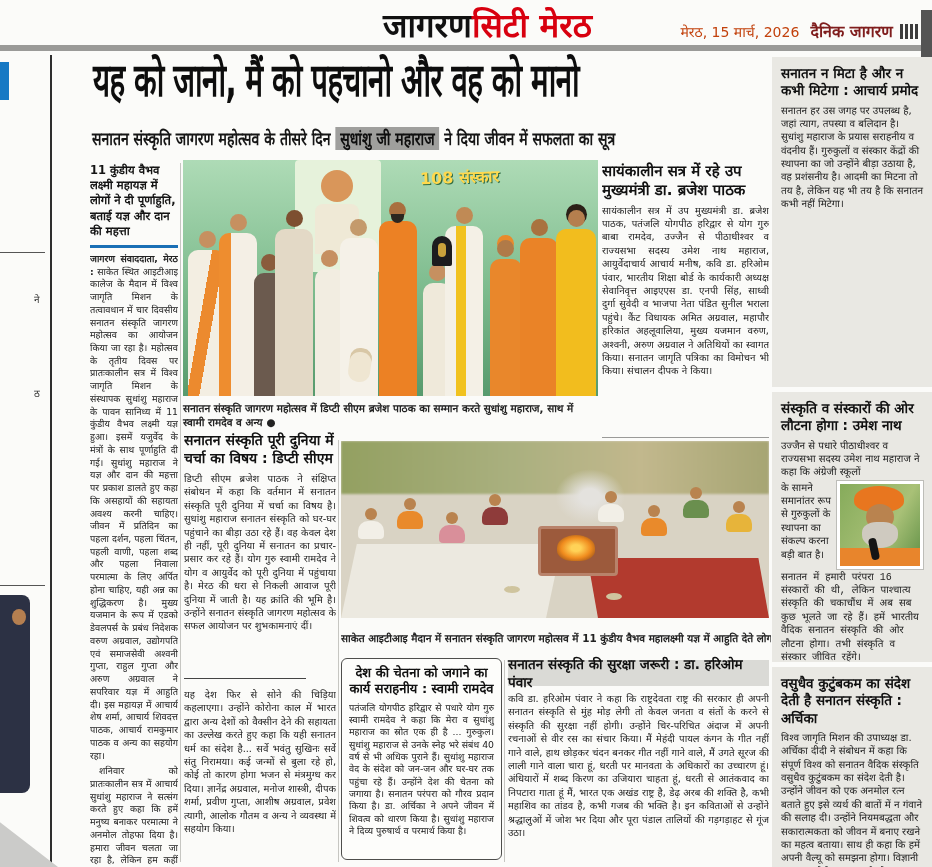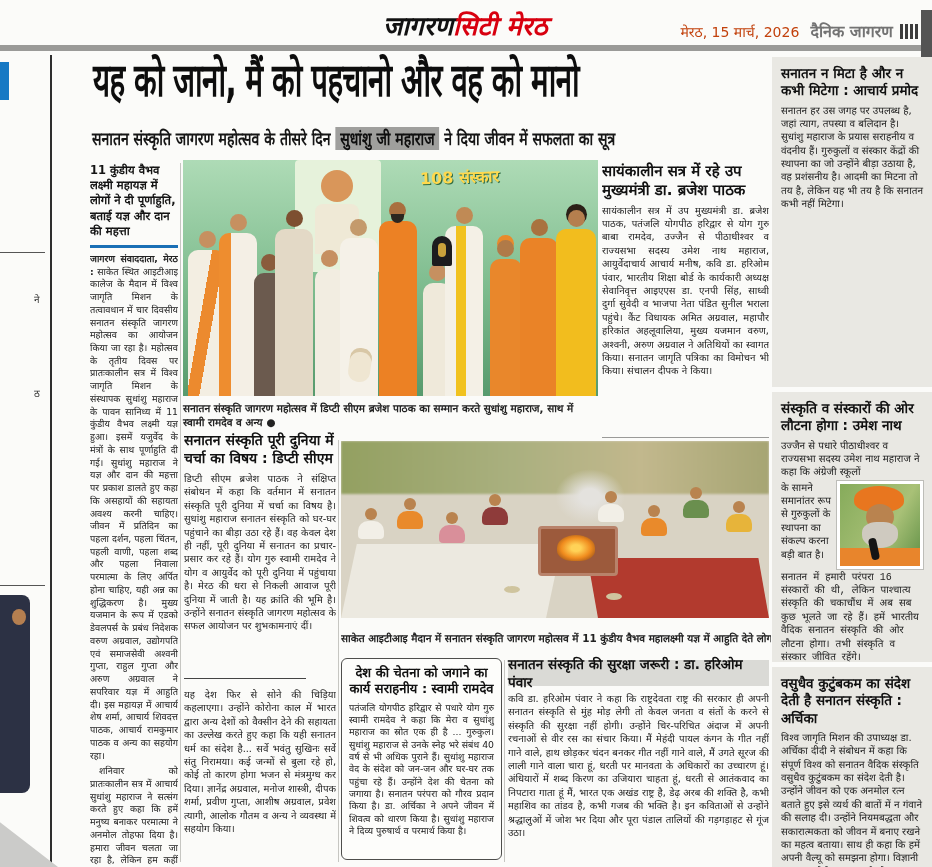--- a/index.html
+++ b/index.html
@@ -8,21 +8,21 @@
   .abs{position:absolute;}
   .cond{transform-origin:0 50%;white-space:nowrap;}
   .just{text-align:justify;}
   .clip{overflow:hidden;}
   .vrule{position:absolute;width:1px;background:#c6c6c2;}
   .hrule{position:absolute;height:1px;background:#8f8f8b;}
   
   .masthead-black{font-weight:bold;color:#111;}
   .masthead-red{font-weight:bold;color:#d8000f;}
   .dateline{font-size:14px;font-weight:normal;color:#c2410c;}
-  .papername{font-size:16px;font-weight:bold;color:#737373;}
+  .papername{font-size:16px;font-weight:bold;color:#7f1d1d;}
   .pagebars i{display:inline-block;width:3px;height:15px;background:#3c3c3c;margin-left:2px;vertical-align:-2px;}
   
   .headline{font-size:46px;font-weight:900;color:#0d0d0d;letter-spacing:-1px;line-height:1.15;}
   .subhead{font-size:18px;font-weight:bold;color:#161616;}
   .subhl{background:#9f9f9d;color:#0e0e0e;padding:1px 6px;}
   
   .lead1{font-size:11.5px;font-weight:bold;line-height:1.32;color:#141414;}
   .bluerule{height:3px;background:#1a6fb5;margin:6px 0 5px 0;}
   .b95{font-size:9.3px;line-height:1.37;color:#222;}
   .b10{font-size:9.8px;line-height:1.37;color:#222;}
@@ -45,21 +45,21 @@
   .sit .sh{width:12px;height:12px;border-radius:50%;background:#b9834f;margin:0 auto;}
   .sit .sb{width:26px;height:18px;border-radius:10px 10px 4px 4px;margin-top:1px;}
   .graybox-head{background:#dadad6;font-size:13.5px;font-weight:bold;color:#101010;
                 display:flex;align-items:center;justify-content:center;}
 </style>
 </head>
 <body>
 
 <div id="page">
 
-  <div class="abs" style="left:383px;top:8px;height:36px;font-size:26px;line-height:36px;font-style:italic;">
+  <div class="abs" style="left:383px;top:8px;height:36px;font-size:33px;line-height:36px;">
     <span class="masthead-black">जागरण</span><span class="masthead-red">सिटी मेरठ</span>
   </div>
   <div class="abs" style="right:14px;top:20px;white-space:nowrap;">
     <span class="dateline">मेरठ, 15 मार्च, 2026</span>
     <span class="papername" style="margin-left:6px;">दैनिक जागरण</span>
     <span class="pagebars"><i></i><i></i><i></i><i></i></span>
   </div>
   <div class="abs" style="left:0;top:45px;width:921px;height:6px;background:#9a9a98;"></div>
   <div class="abs" style="left:921px;top:10px;width:11px;height:132px;background:#545454;"></div>
 

